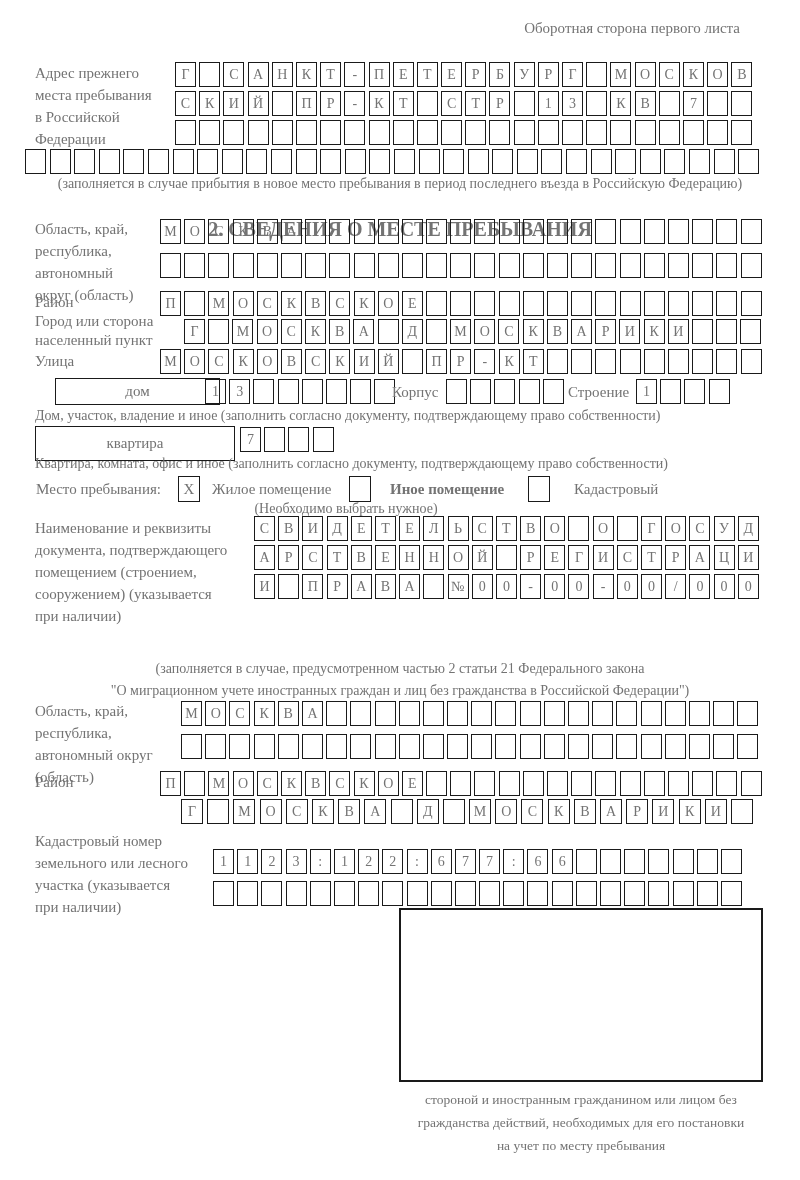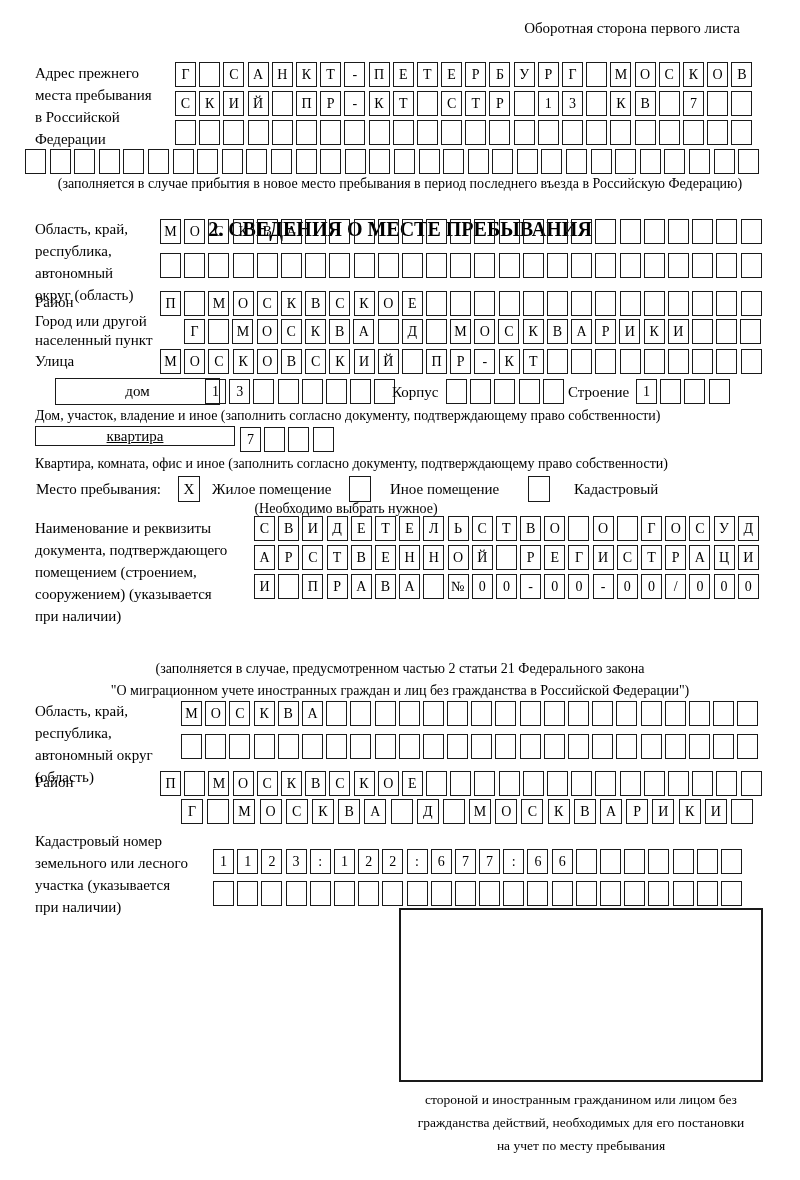--- a/index.html
+++ b/index.html
@@ -1,18 +1,18 @@
 <!DOCTYPE html>
 <html><head>
 <meta charset="utf-8">
 <style>
   html,body { margin:0; padding:0; background:#ffffff; }
   .page {
     position:relative; width:800px; height:1180px; margin:0 auto;
-    background:#ffffff; color:#000000;
+    background:#ffffff; color:#737373;
     font-family:"Liberation Serif","DejaVu Serif",serif;
     overflow:hidden;
   }
   .abs { position:absolute; }
   .lbl { font-size:15px; line-height:22px; white-space:nowrap; }
   .lbl-tight { font-size:15px; line-height:19px; white-space:nowrap; }
   .note { font-size:14px; white-space:nowrap; }
   .title { font-size:20px; font-weight:bold; white-space:nowrap;margin-top:23px; }
   .center { left:0; width:800px; text-align:center; }
   .cells { display:flex; gap:3.2px; }
@@ -247,21 +247,21 @@
       <div class="cell"></div>
       <div class="cell"></div>
       <div class="cell"></div>
       <div class="cell"></div>
       <div class="cell"></div>
       <div class="cell"></div>
       <div class="cell"></div>
     </div>
 
   <div class="abs lbl-tight" style="left:35px; top:312px;">
-    <div>Город или другой</div>
+    <div>Город или сторона</div>
     <div>населенный пункт</div>
   </div>
   <div class="abs cells" style="left:184px; top:319px;">
       <div class="cell">Г</div>
       <div class="cell"></div>
       <div class="cell">М</div>
       <div class="cell">О</div>
       <div class="cell">С</div>
       <div class="cell">К</div>
       <div class="cell">В</div>
@@ -334,38 +334,38 @@
     </div>
   <div class="abs lbl" style="left:568px; top:381px;">Строение</div>
   <div class="abs cells" style="left:636px; top:379px;">
       <div class="cell">1</div>
       <div class="cell"></div>
       <div class="cell"></div>
       <div class="cell"></div>
     </div>
   <div class="abs note" style="left:35px; top:408px;">Дом, участок, владение и иное (заполнить согласно документу, подтверждающему право собственности)</div>
 
-  <div class="abs fieldbox" style="left:35px; top:426px; width:200px; height:20px;text-decoration:underline;">квартира</div>
+  <div class="abs fieldbox" style="left:35px; top:426px; width:200px; height:35px;">квартира</div>
   <div class="abs cells" style="left:240px; top:427px;">
       <div class="cell">7</div>
       <div class="cell"></div>
       <div class="cell"></div>
       <div class="cell"></div>
     </div>
   <div class="abs note" style="left:35px; top:456px;">Квартира, комната, офис и иное (заполнить согласно документу, подтверждающему право собственности)</div>
 
   <div class="abs lbl" style="left:36px; top:478px;">Место пребывания:</div>
   <div class="abs chk" style="left:178px; top:476px;">
       <span>X</span>
     </div>
   <div class="abs lbl" style="left:212px; top:478px;">Жилое помещение</div>
   <div class="abs chk" style="left:349px; top:476px;">
       <span></span>
     </div>
-  <div class="abs lbl" style="left:390px; top:478px;">Иное помещение</div>
+  <div class="abs lbl" style="left:390px; top:478px;font-weight:bold;">Иное помещение</div>
   <div class="abs chk" style="left:528px; top:476px;">
       <span></span>
     </div>
   <div class="abs lbl" style="left:574px; top:478px;">Кадастровый</div>
   <div class="abs note" style="left:146px; top:501px; width:400px; text-align:center;">(Необходимо выбрать нужное)</div>
 
   <div class="abs lbl" style="left:35px; top:517px;">
     <div>Наименование и реквизиты</div>
     <div>документа, подтверждающего</div>
     <div>помещением (строением,</div>

